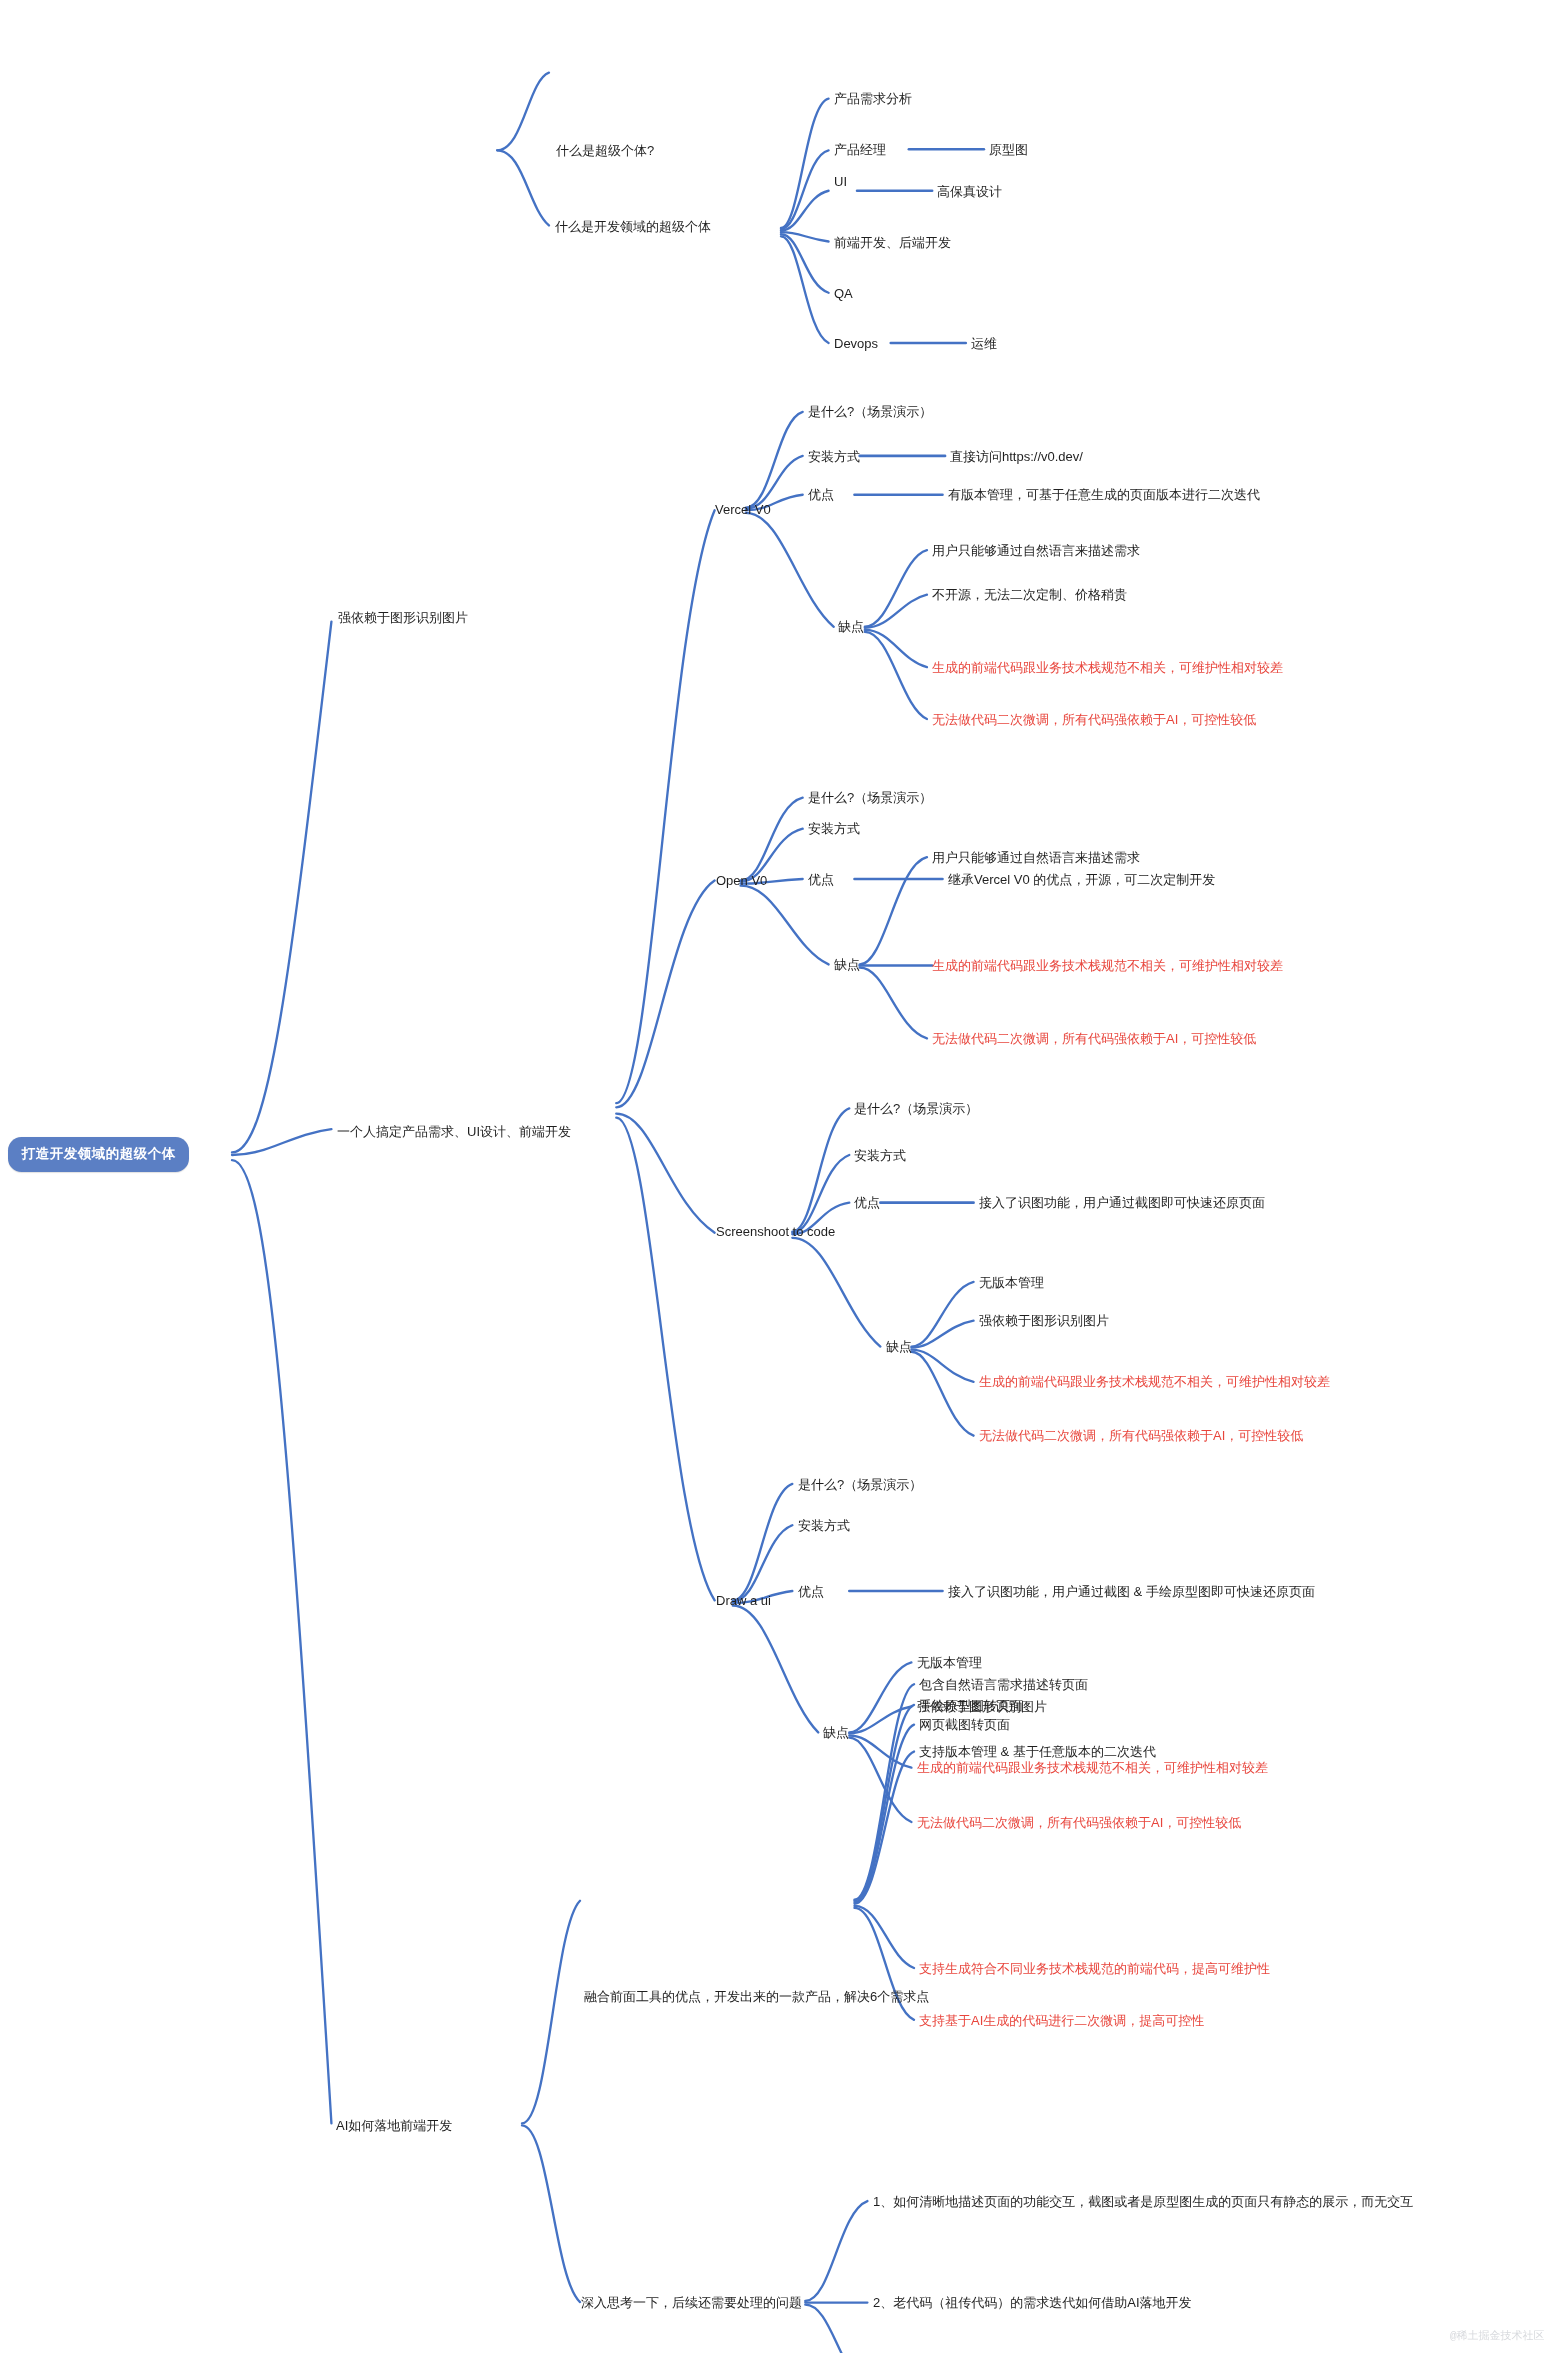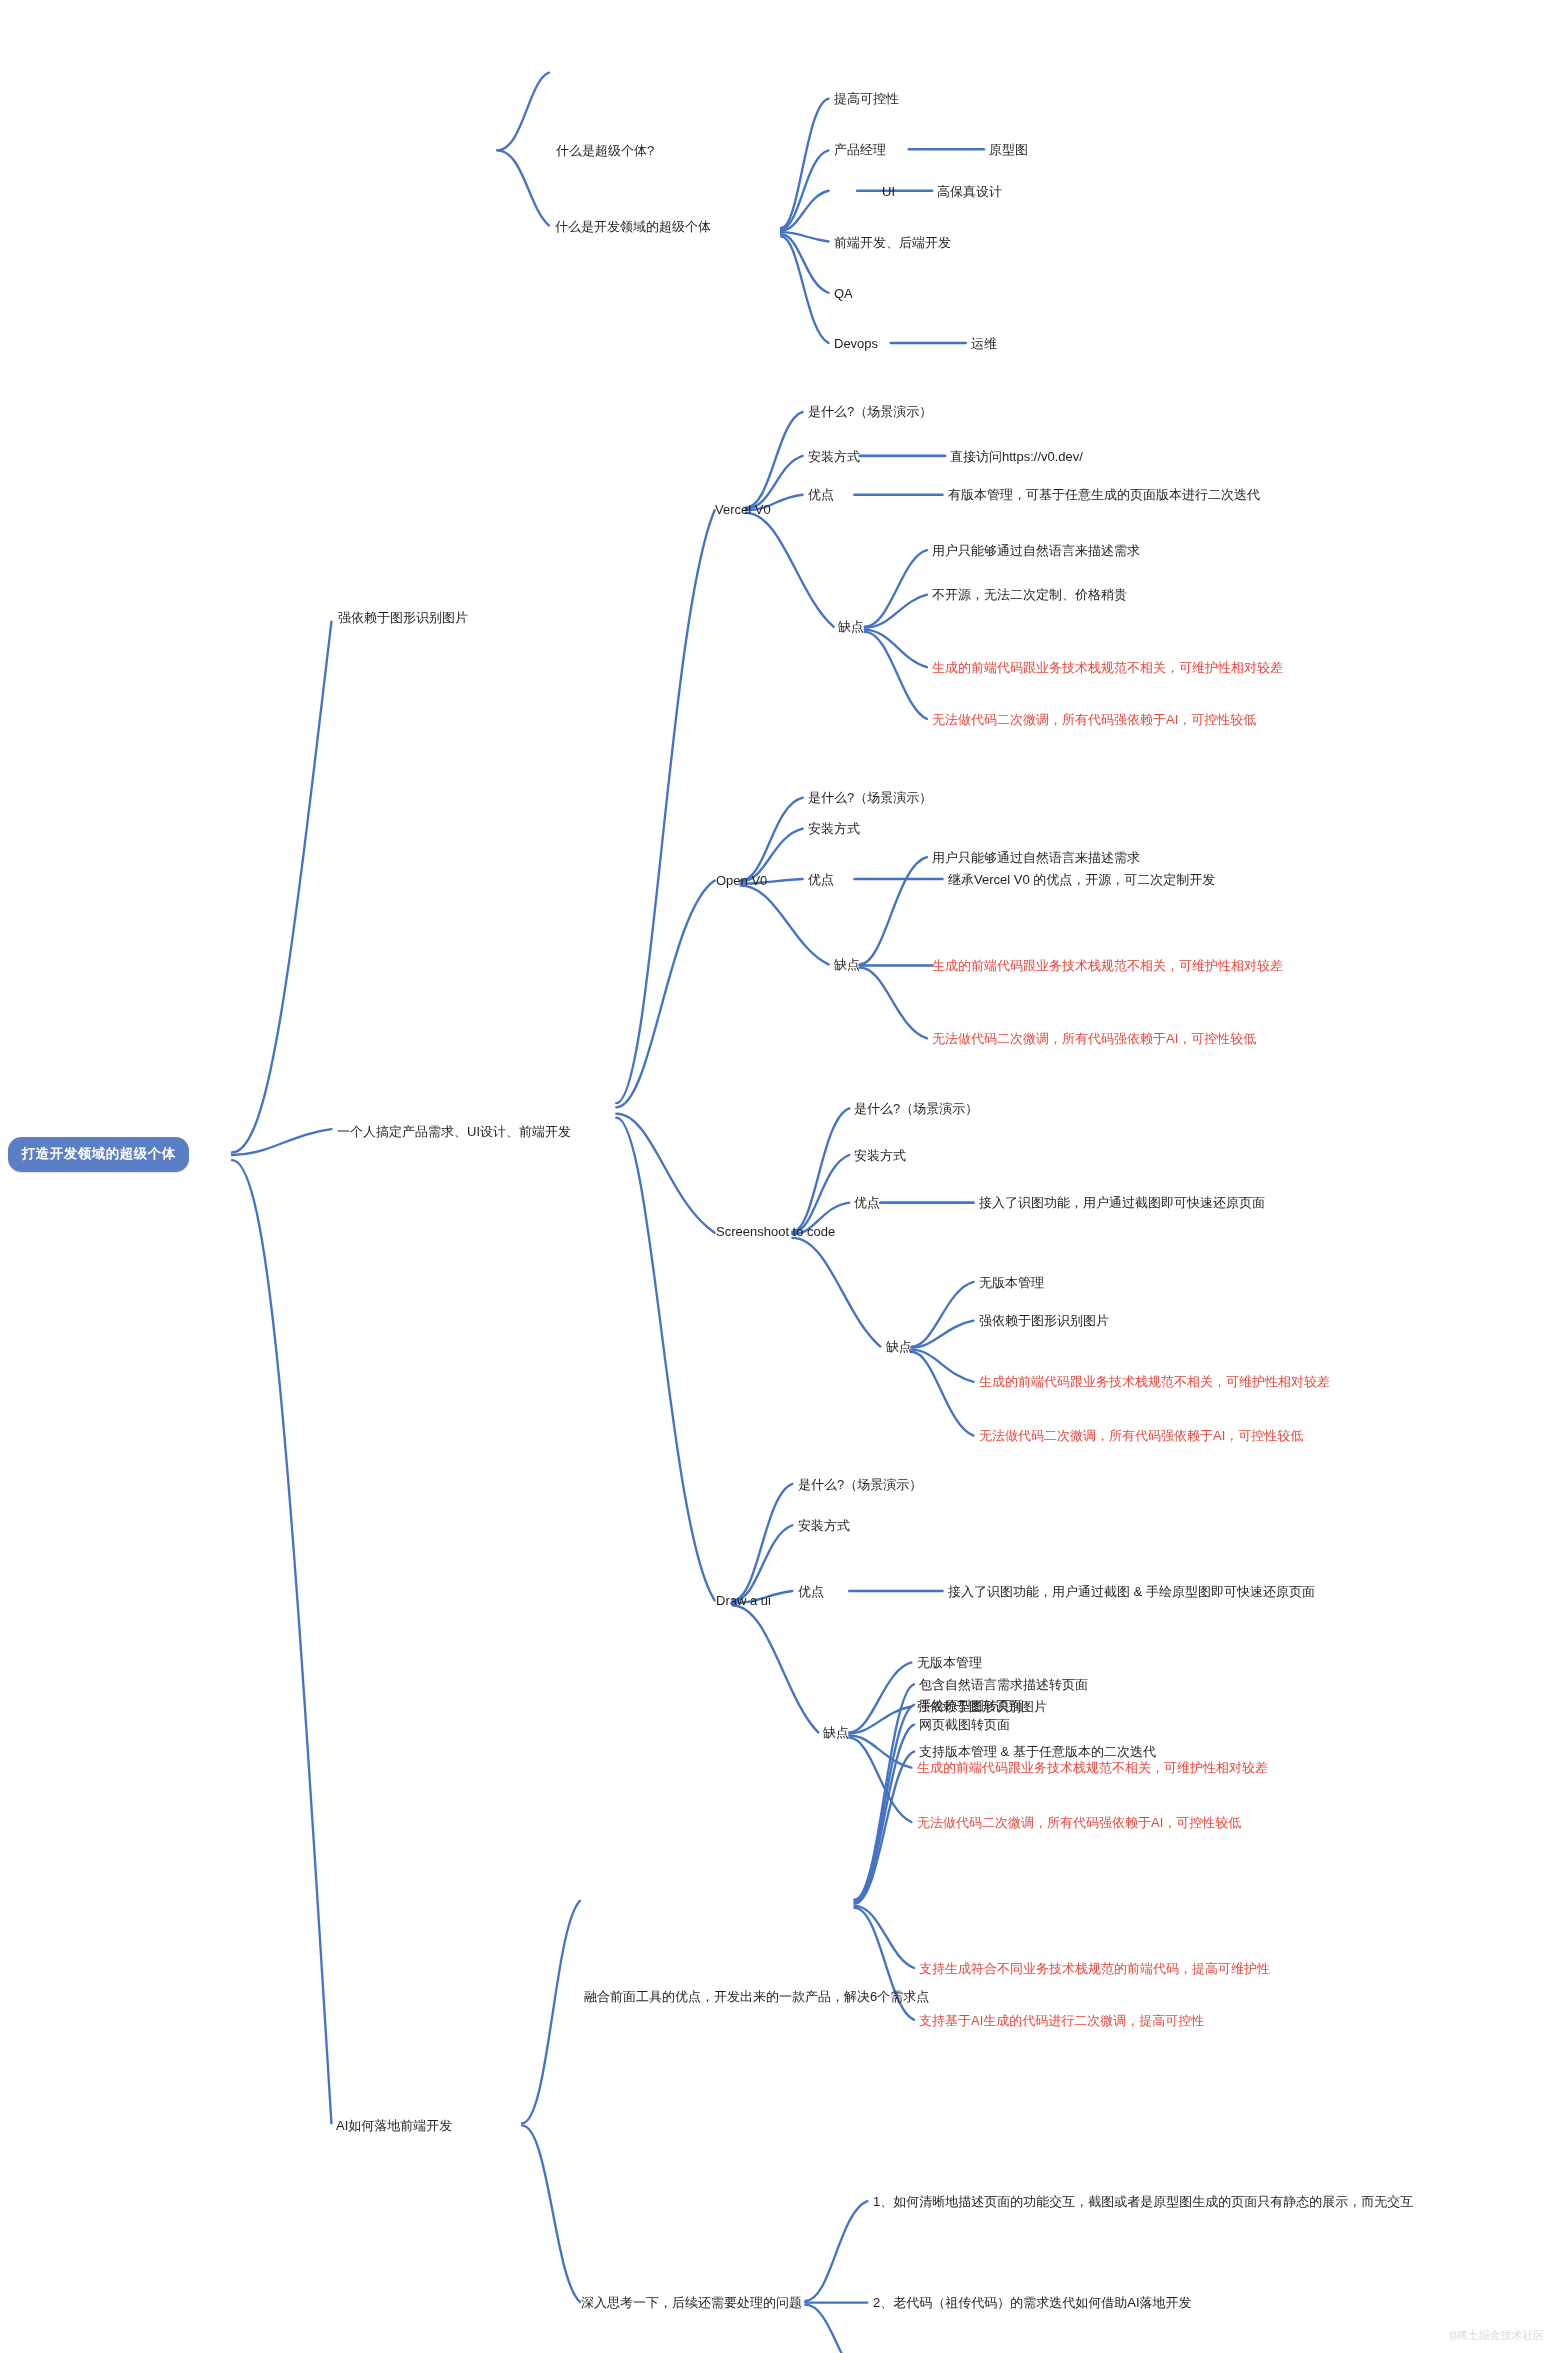--- a/index.html
+++ b/index.html
@@ -121,24 +121,24 @@
 
   <div class="root-node" style="left:8.3px;top:1137px;">打造开发领域的超级个体</div>
 
   <div class="node" style="left:338px;top:611px;">强依赖于图形识别图片</div>
   <div class="node" style="left:337px;top:1125px;">一个人搞定产品需求、UI设计、前端开发</div>
   <div class="node" style="left:336px;top:2119px;">AI如何落地前端开发</div>
 
   <div class="node" style="left:556px;top:144px;">什么是超级个体?</div>
   <div class="node" style="left:555px;top:220px;">什么是开发领域的超级个体</div>
 
-  <div class="node" style="left:834px;top:92px;">提高可控性</div>
+  <div class="node" style="left:834px;top:92px;">产品需求分析</div>
   <div class="node" style="left:834px;top:143px;">产品经理</div>
   <div class="node" style="left:989px;top:143px;">原型图</div>
-  <div class="node" style="left:834px;top:185px;margin-left:48px;">UI</div>
+  <div class="node" style="left:834px;top:175px;">UI</div>
   <div class="node" style="left:937px;top:185px;">高保真设计</div>
   <div class="node" style="left:834px;top:236px;">前端开发、后端开发</div>
   <div class="node" style="left:834px;top:287px;">QA</div>
   <div class="node" style="left:834px;top:337px;">Devops</div>
   <div class="node" style="left:971px;top:337px;">运维</div>
 
   <div class="node" style="left:715px;top:503px;">Vercel V0</div>
   <div class="node" style="left:808px;top:405px;">是什么?（场景演示）</div>
   <div class="node" style="left:808px;top:450px;">安装方式</div>
   <div class="node" style="left:950px;top:450px;">

